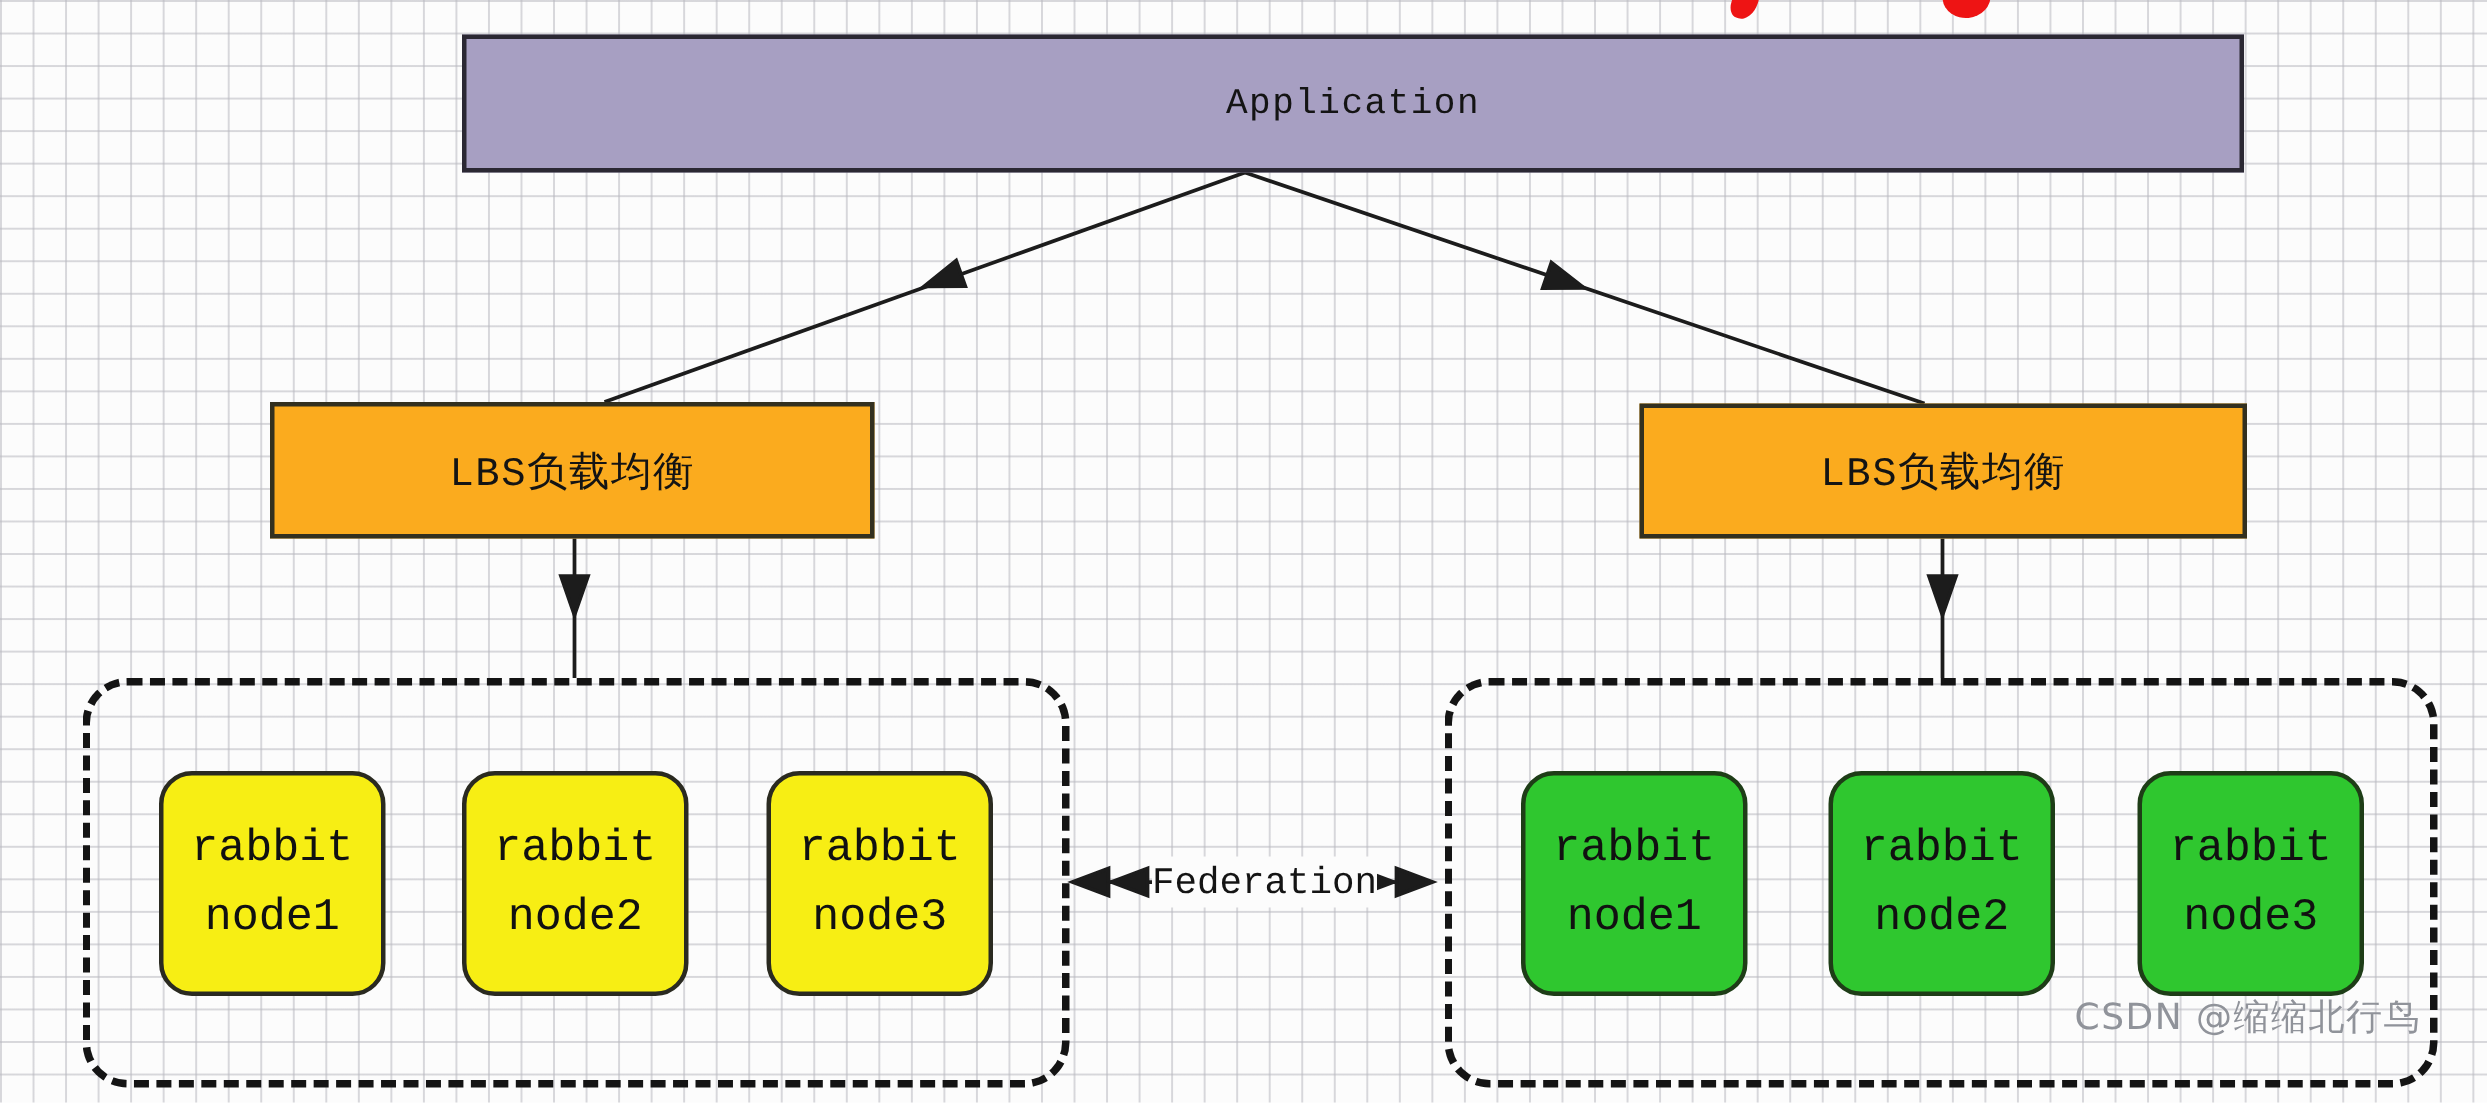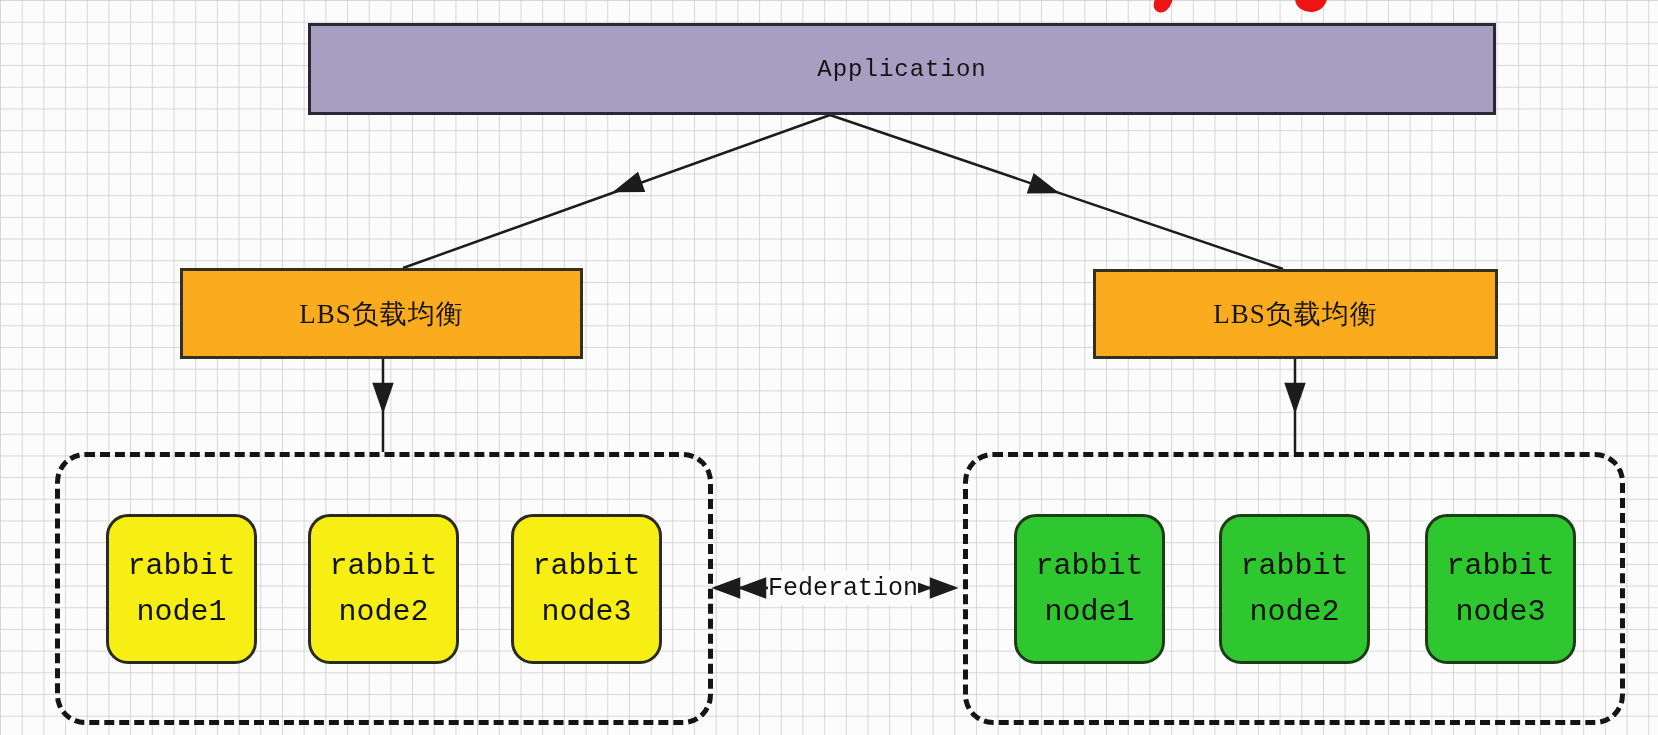--- a/index.html
+++ b/index.html
@@ -21,21 +21,21 @@
     position:absolute;display:flex;align-items:center;justify-content:center;
     box-sizing:border-box;color:#141414;text-align:center;z-index:2;
   }
   .app-box{
     left:308px;top:23px;width:1188px;height:92px;
     background:var(--application_fill,#a79fc2);
     border:3px solid #2b2833;font-size:24px;letter-spacing:1px;
   }
   .lbs-box{
     background:var(--lbs_fill,#fbab1e);
-    border:3px solid #33301f;font-size:27px;letter-spacing:1px;font-family:Liberation Serif, serif;
+    border:3px solid #33301f;font-size:27px;letter-spacing:1px;
   }
   .lbs-left{left:180px;top:268px;width:403px;height:91px;}
   .lbs-right{left:1093px;top:269px;width:405px;height:90px;}
   .cluster{
     position:absolute;box-sizing:border-box;z-index:2;
     border:5px dashed #141414;border-radius:30px;background:transparent;
   }
   .cluster-left{left:55px;top:452px;width:658px;height:273px;}
   .cluster-right{left:963px;top:452px;width:662px;height:273px;}
   .node{
@@ -130,14 +130,17 @@
     <div>node3</div>
   </div>
 
   <div class="federation-label">
     <span>Federation</span>
   </div>
 
   <div class="red-mark red-mark-1"></div>
   <div class="red-mark red-mark-2"></div>
 
+  <div class="watermark">
+    <span>CSDN @缩缩北行鸟</span>
+  </div>
 
 </div>
 
 </body></html>

